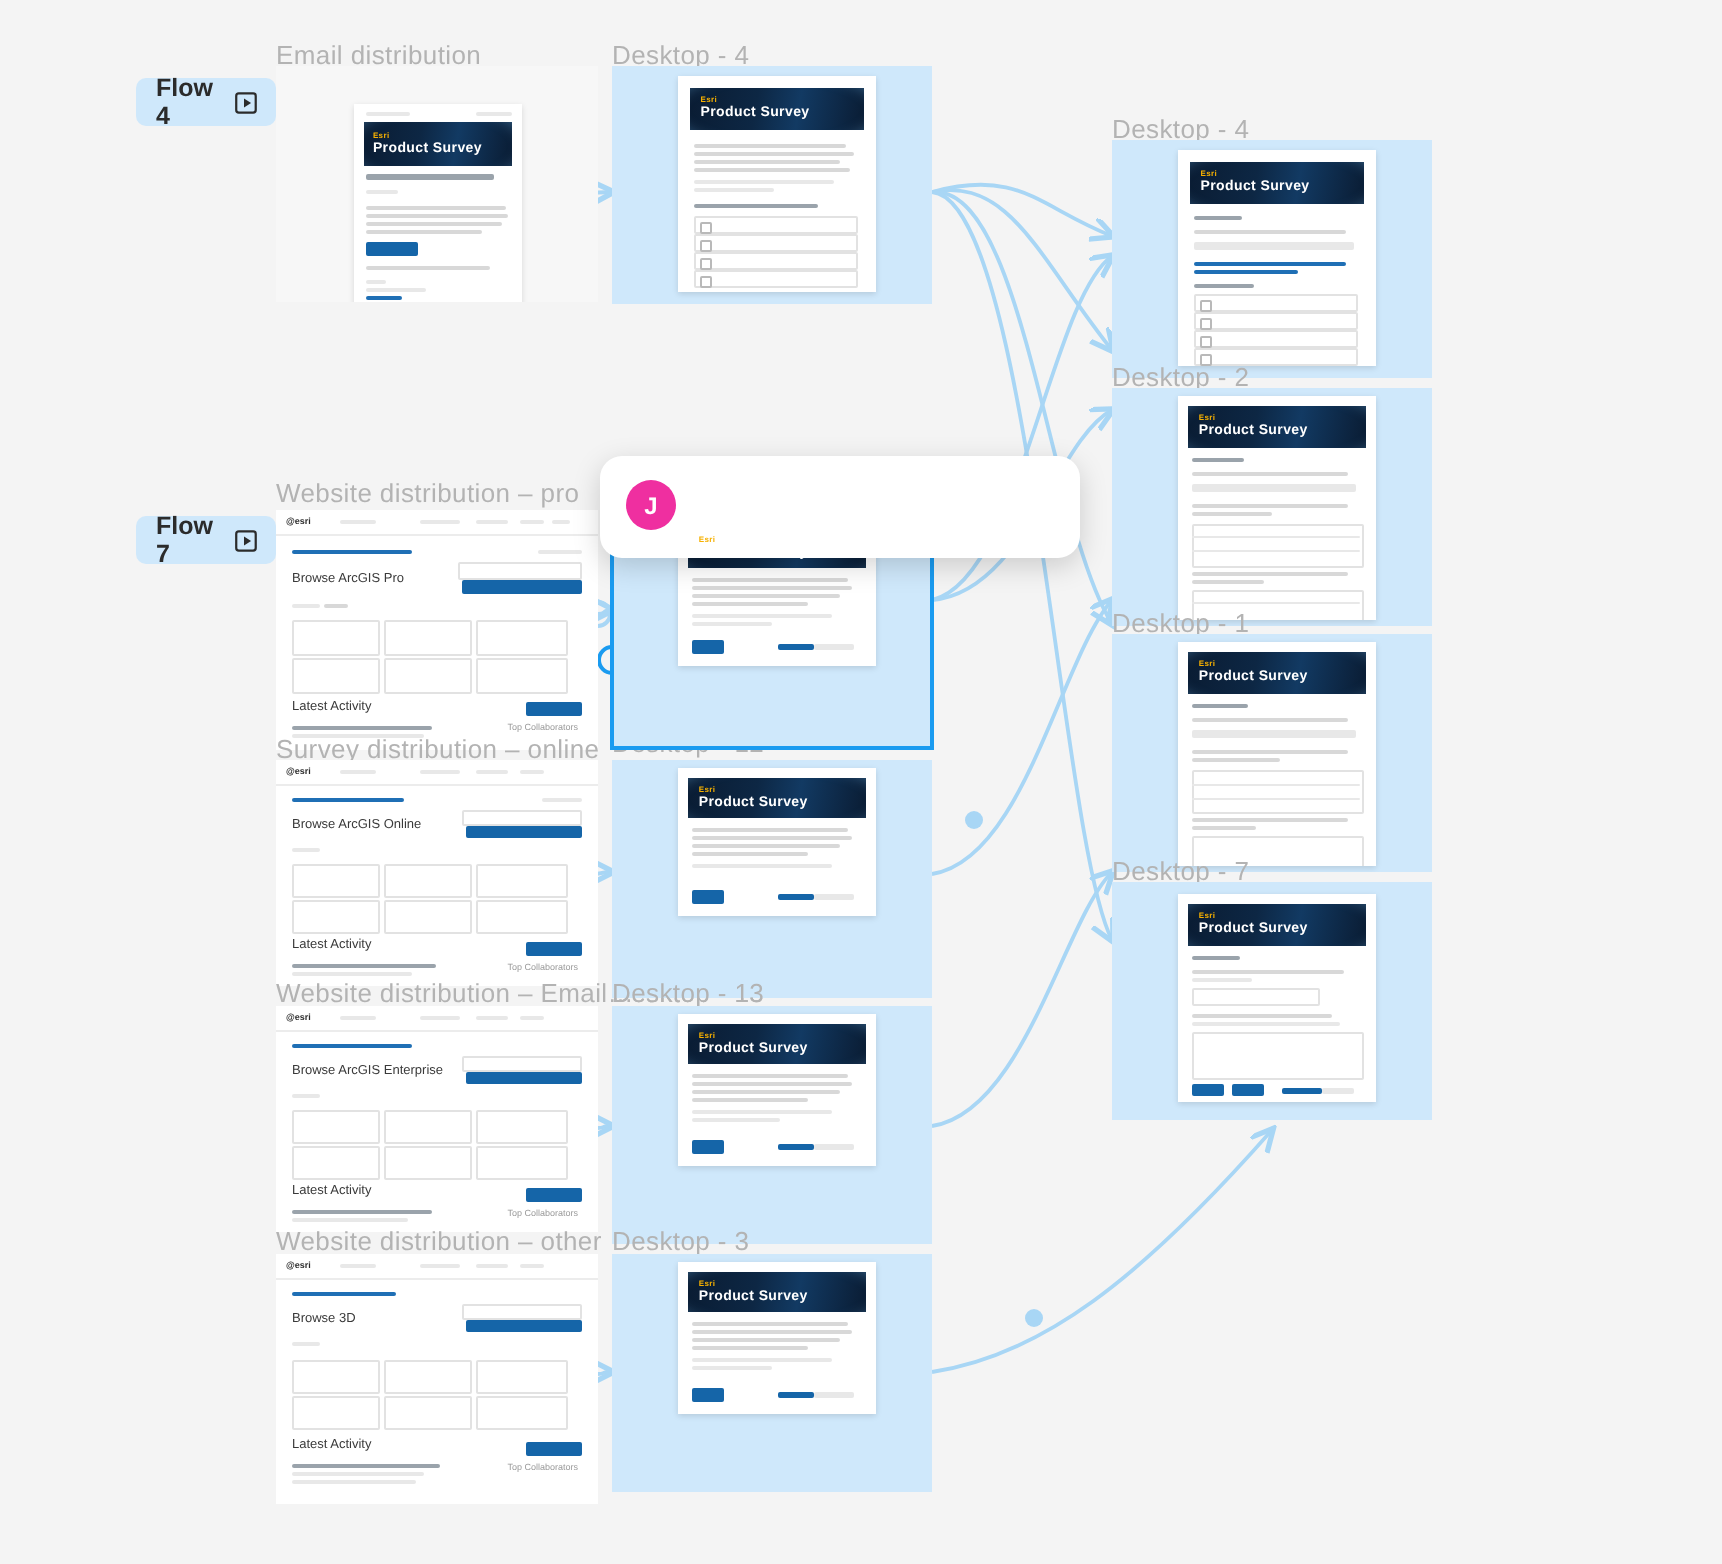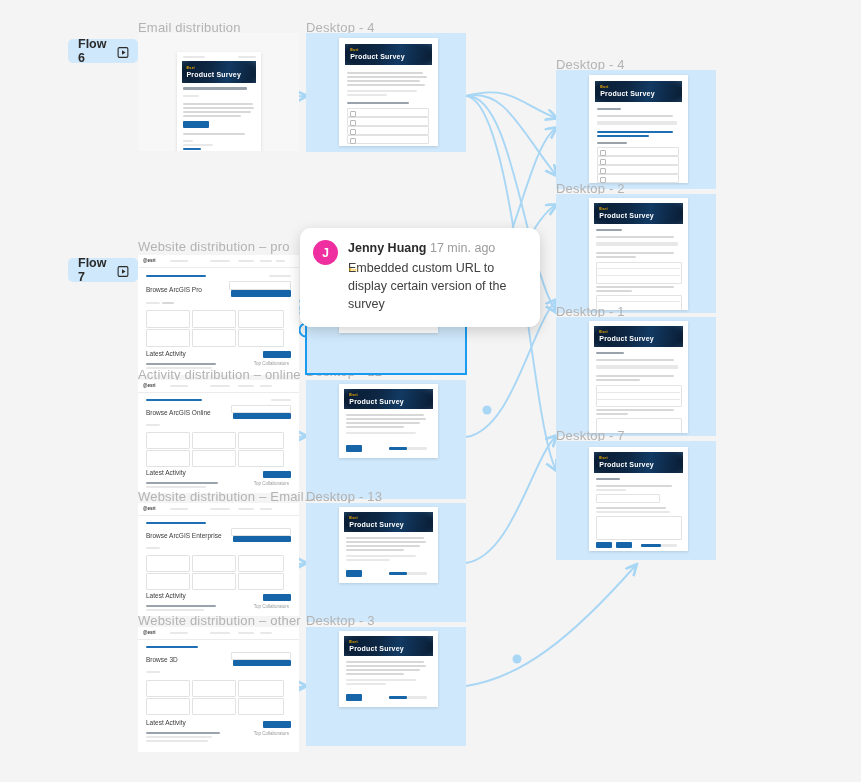--- a/index.html
+++ b/index.html
@@ -168,21 +168,21 @@
         <div class="ln" style="left:6px;top:50px;width:62px;"></div>
         <div class="ln lt" style="left:6px;top:57px;width:10px;"></div>
         <div class="ln lt" style="left:6px;top:61px;width:30px;"></div>
         <div class="ln bl" style="left:6px;top:65px;width:18px;height:1.5px;"></div>
 
       </div>
     </div>
   </div>
 
   <div class="flowbadge" style="left:68px;top:39px;width:70px;">
-    <span class="txt">Flow 6</span>
+    <span class="txt">Flow 4</span>
     <span class="fic">
       <svg viewBox="0 0 14 14" width="13" height="13">
           <rect x="1.2" y="1.8" width="10.5" height="10.4" rx="1.4" fill="none" stroke="#2b2b2b" stroke-width="1.2"></rect>
           <path d="M5.4,4.6 L9.2,7 L5.4,9.4 Z" fill="#2b2b2b"></path>
         </svg>
     </span>
   </div>
 
   <div class="flabel" style="left:306px;top:20px;">Desktop - 4</div>
   <div class="frame" style="left:306px;top:33px;width:160px;height:119px;">
@@ -374,21 +374,21 @@
         <div class="ln" style="left:7px;top:17px;width:58px;"></div>
         <div class="ln lt" style="left:7px;top:23px;width:70px;height:1.5px;"></div>
         <div class="ln lt" style="left:7px;top:27px;width:40px;height:1.5px;"></div>
         <div class="blk" style="left:7px;top:36px;width:16px;height:7px;"></div>
         <div class="ln" style="left:50px;top:38px;width:18px;height:3px;background:#1565a8;"></div>
         <div class="ln lt" style="left:68px;top:38px;width:20px;height:3px;"></div>
       </div>
     </div>
   </div>
 
-  <div class="flabel" style="left:138px;top:367px;">Activity distribution – online</div>
+  <div class="flabel" style="left:138px;top:367px;">Survey distribution – online</div>
   <div class="frame white" style="left:138px;top:380px;width:161px;height:113px;">
     <div class="mock" style="left:0;top:0;width:161px;height:113px;">
       <div style="position:relative;height:12px;border-bottom:1px solid #ececec;">
         <div style="position:absolute;left:5px;top:3px;font-size:4.5px;font-weight:bold;color:#2b2b2b;">@esri</div>
         <div class="ln lt" style="left:32px;top:5px;width:18px;"></div>
         <div class="ln lt" style="left:72px;top:5px;width:20px;"></div>
         <div class="ln lt" style="left:100px;top:5px;width:16px;"></div>
         <div class="ln lt" style="left:122px;top:5px;width:12px;"></div>
       </div>
       <div style="position:relative;height:101px;padding:0 8px;">
@@ -533,22 +533,15 @@
         <div class="ln lt" style="left:7px;top:27px;width:40px;height:1.5px;"></div>
         <div class="blk" style="left:7px;top:38px;width:16px;height:7px;"></div>
         <div class="ln" style="left:50px;top:40px;width:18px;height:3px;background:#1565a8;"></div>
         <div class="ln lt" style="left:68px;top:40px;width:20px;height:3px;"></div>
       </div>
     </div>
   </div>
 
   <div class="comment" style="left:300px;top:228px;width:240px;">
     <div class="avatar">J</div>
-    <div>
-      <div class="cmeta">
-        <span class="cname">Jenny Huang</span>
-        <span class="ctime">17 min. ago</span>
-      </div>
-      <div class="cbody">Embedded custom URL to display certain version of the survey</div>
-    </div>
   </div>
 
 </div>
 
 </body></html>

